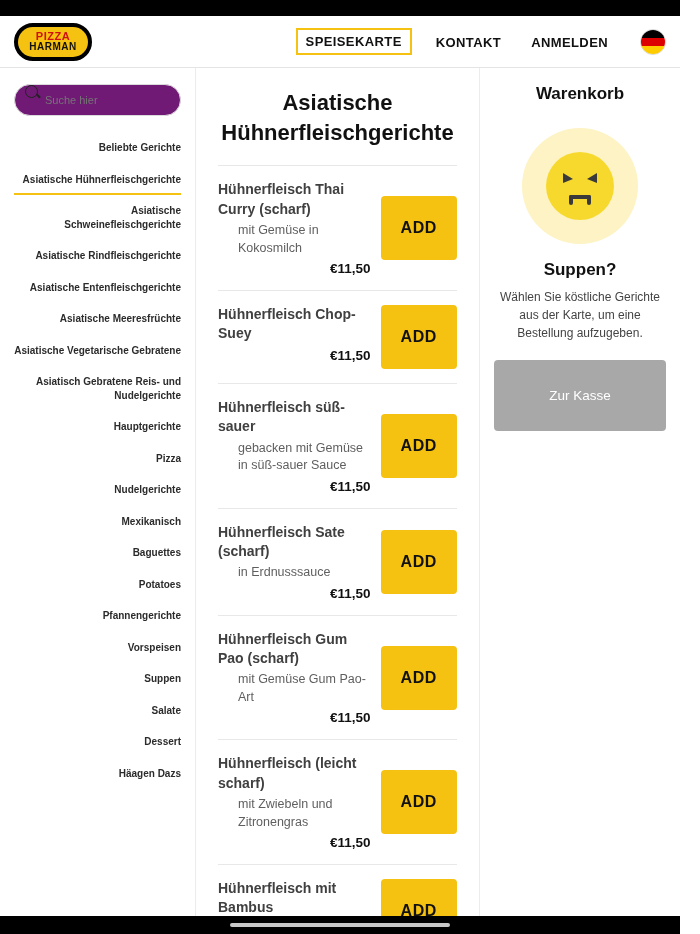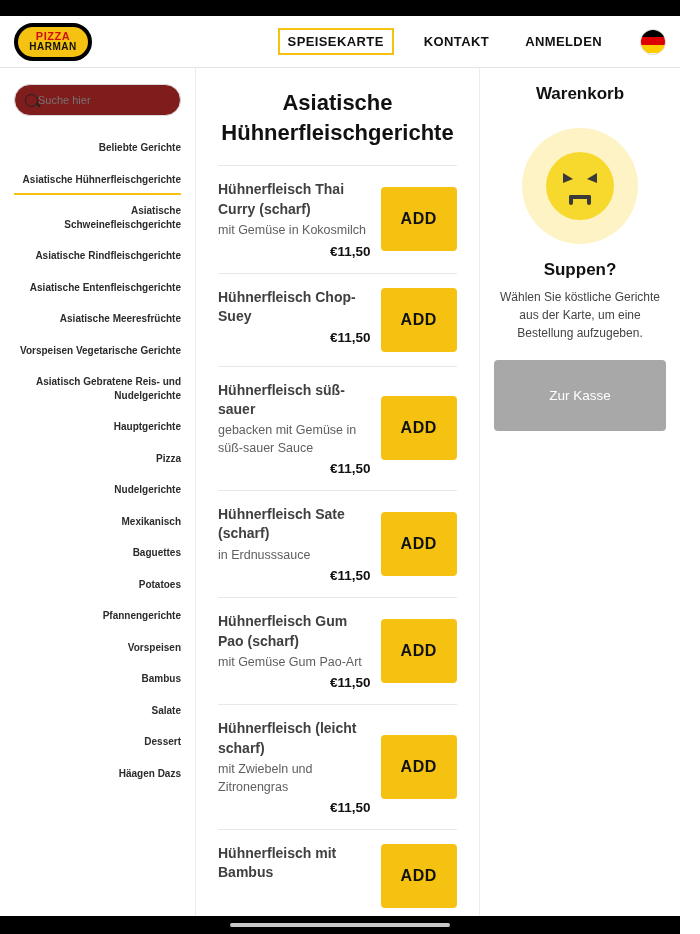--- a/index.html
+++ b/index.html
@@ -62,22 +62,22 @@
   }
   .logo-l2 {
     font-size: 10px;
     font-weight: bold;
     color: #111;
     letter-spacing: .5px;
   }
   .nav {
     margin-left: auto;
     display: flex;
-    align-items: center;
-    gap: 24px;
+    align-items: flex-end;
+    gap: 18px;
   }
   .nav-item {
     font-size: 13px;
     font-weight: bold;
     color: #111;
     letter-spacing: .4px;
     padding: 5px 6px;
     cursor: pointer;
     white-space: nowrap;
   }
@@ -108,27 +108,27 @@
   
   .sidebar {
     width: 196px;
     flex: 0 0 196px;
     padding: 16px 14px 20px 14px;
     overflow: hidden;
     border-right: 1px solid #ececec;
   }
   .search-box {
     display: flex;
-    align-items: center;
+    gap: 7px;
     height: 32px;
     border: 1px solid #dcdcdc;
     border-radius: 18px;
     padding: 0 10px;
     margin-bottom: 16px;
-    background: #7f1d1d;
+    background: #701a75;
   }
   .search-icon {
     width: 13px; height: 13px;
     border: 1.6px solid #222;
     border-radius: 50%;
     position: relative;
     flex: 0 0 13px;
   }
   .search-icon::after {
     content: "";
@@ -190,20 +190,21 @@
     font-size: 14px;
     font-weight: bold;
     color: #404040;
     line-height: 1.38;
   }
   .dish-desc {
     font-size: 12.5px;
     color: #5f5f5f;
     line-height: 1.4;
     margin-top: 3px;
+    margin-left: 20px;
   }
   .dish-price {
     font-size: 13.5px;
     font-weight: bold;
     color: #111;
     margin-top: 4px;
     text-align: right;
   }
   .add-btn {
     flex: 0 0 auto;
@@ -318,31 +319,31 @@
         <input class="search-input" type="text" placeholder="Suche hier" style="">
       </div>
 
       <div class="cat-list">
         <div class="cat">Beliebte Gerichte</div>
         <div class="cat selected">Asiatische Hühnerfleischgerichte</div>
         <div class="cat">Asiatische Schweinefleischgerichte</div>
         <div class="cat">Asiatische Rindfleischgerichte</div>
         <div class="cat">Asiatische Entenfleischgerichte</div>
         <div class="cat">Asiatische Meeresfrüchte</div>
-        <div class="cat">Vorspeisen Vegetarische Gerichte</div>
+        <div class="cat">Asiatische Vegetarische Gebratene</div>
         <div class="cat">Asiatisch Gebratene Reis- und Nudelgerichte</div>
         <div class="cat">Hauptgerichte</div>
         <div class="cat">Pizza</div>
         <div class="cat">Nudelgerichte</div>
         <div class="cat">Mexikanisch</div>
         <div class="cat">Baguettes</div>
         <div class="cat">Potatoes</div>
         <div class="cat">Pfannengerichte</div>
         <div class="cat">Vorspeisen</div>
-        <div class="cat">Bambus</div>
+        <div class="cat">Suppen</div>
         <div class="cat">Salate</div>
         <div class="cat">Dessert</div>
         <div class="cat">Häagen Dazs</div>
 
       </div>
     </div>
 
     <div class="menu">
       <div class="menu-title">Asiatische Hühnerfleischgerichte</div>
 

